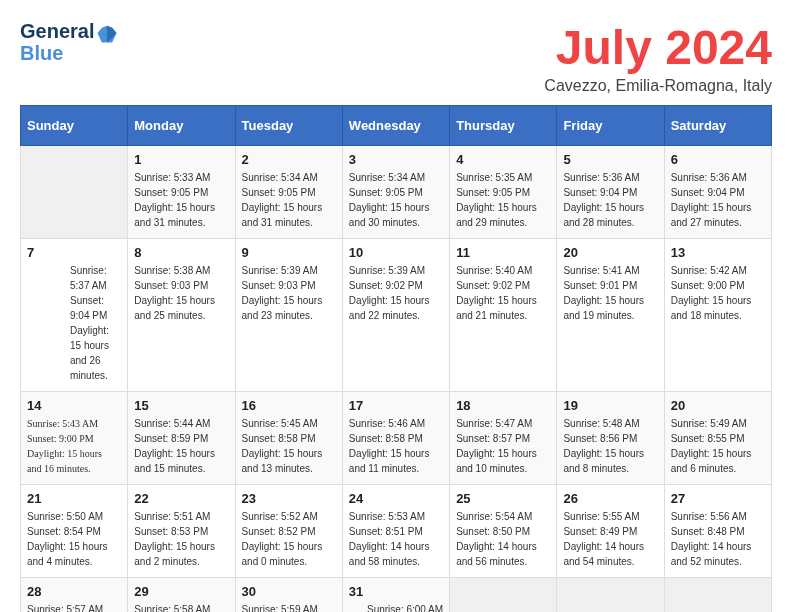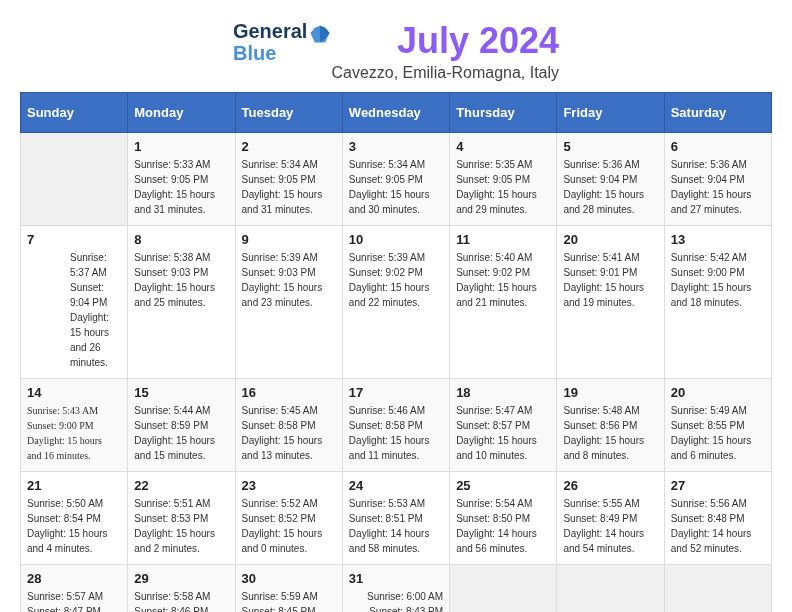--- a/index.html
+++ b/index.html
@@ -5,35 +5,35 @@
     * { box-sizing: border-box; margin: 0; padding: 0; }
     body {
       font-family: Arial, sans-serif;
       background: #fff;
       width: 792px;
       min-height: 612px;
       padding: 20px;
     }
     .header {
       display: flex;
-      justify-content: center;
+      justify-content: space-between;
       align-items: flex-start;
       margin-bottom: 10px;
     }
     .logo {
       display: flex;
       align-items: flex-start;
     }
     .title-section {
       text-align: right;
     }
     .month-year {
-      font-size: 36px;
+      font-size: 48px;
       font-weight: bold;
-      color: #8b5cf6;
+      color: #ef4444;
     }
     .location {
       font-size: 16px;
       color: #444;
       margin-top: 2px;
     }
     table {
       width: 100%;
       border-collapse: collapse;
       border: 1px solid #ccc;

